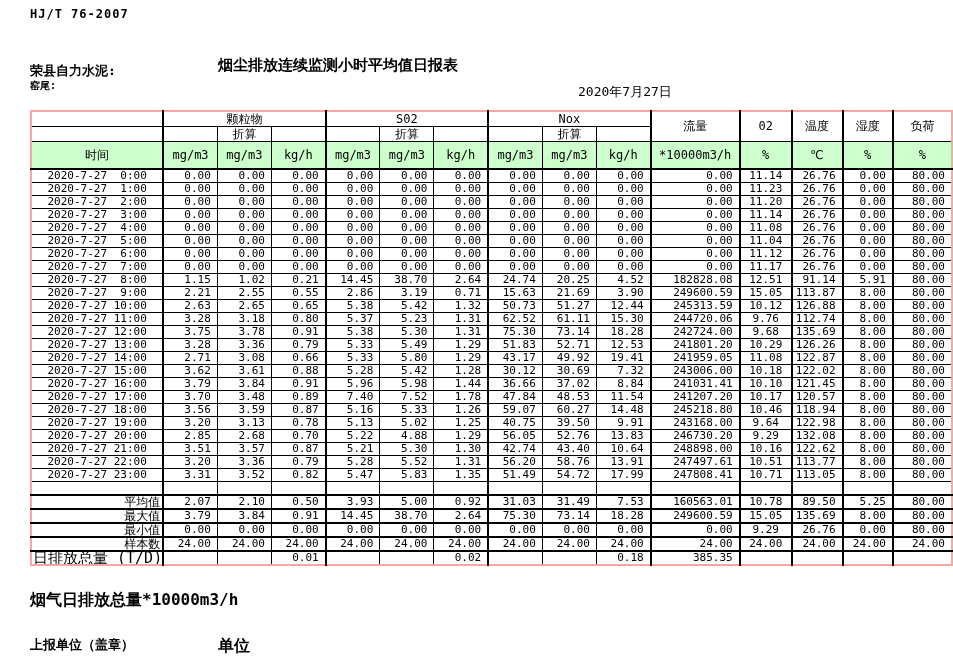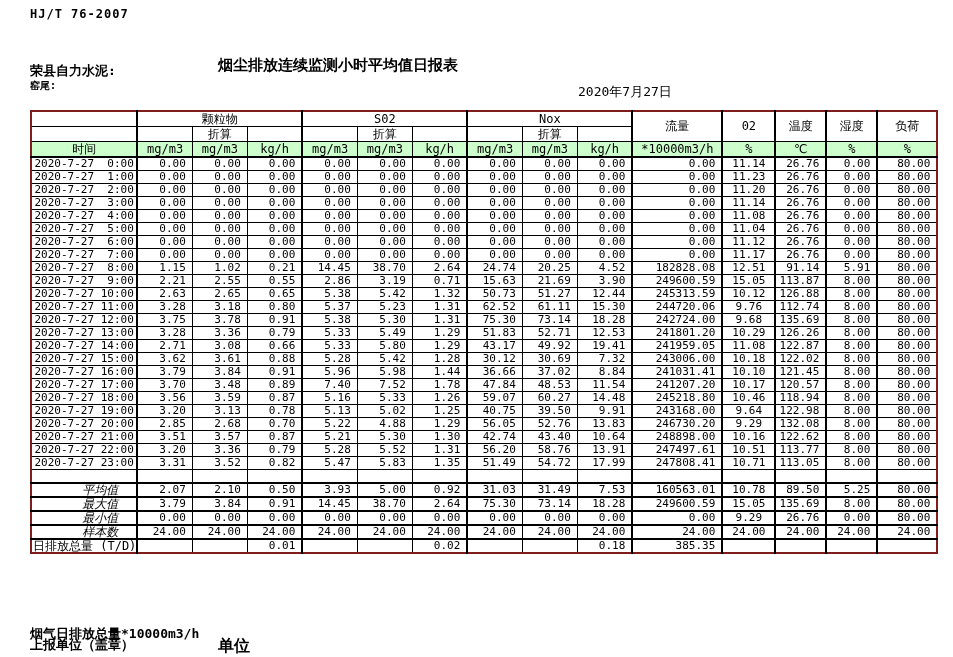--- a/index.html
+++ b/index.html
@@ -11,48 +11,48 @@
   .abs { position:absolute; white-space:nowrap; }
   .doc-code   { left:30px; top:7px;  font-size:12px; font-weight:bold; letter-spacing:1px; }
   .doc-title  { left:218px; top:25px; font-size:15px; font-weight:bold;margin-top:31px; }
   .doc-company{ left:30px; top:62px; font-size:13px; font-weight:bold; }
   .doc-loc    { left:30px; top:79px; font-size:10px; font-weight:bold; }
   .doc-date   { left:578px; top:83px; font-size:13px; }
 
   table.report {
     position:absolute; left:30px; top:110px;
     border-collapse:collapse; table-layout:fixed;
-    border:2px solid #7f1d1d;
+    border:2px solid #fca5a5;
   }
   .report td {
     border:1px solid #000; height:13px; overflow:hidden;
     font-size:11px; line-height:12px; white-space:pre;
   }
   
   col.c-time{width:100px;} col.c-n{width:55px;} col.c-flow{width:90px;}
   col.c-o2{width:53px;} col.c-temp{width:51px;} col.c-hum{width:51px;} col.c-load{width:60px;}
 
   
   .report td.h { text-align:center; font-size:12px; height:15px; background:#fff; }
-  .report td.u { text-align:center; font-size:12px; height:16px; background:#ccffcc; border-bottom:2px solid #000; }
+  .report td.u { text-align:center; font-size:12px; height:28px; background:#ccffcc; border-bottom:2px solid #000; }
   .br2 { border-right-width:2px !important; }
 
   
   tr.full td:nth-child(1), tr.full td:nth-child(4), tr.full td:nth-child(7),
   tr.full td:nth-child(10), tr.full td:nth-child(11), tr.full td:nth-child(12),
   tr.full td:nth-child(13), tr.full td:nth-child(14) { border-right-width:2px; }
 
   tr.full td.c-num  { text-align:right; padding-right:6px; }
   tr.full td:nth-child(12) { text-align:center; padding-right:0; } 
   tr.full td.c-time { text-align:center; }
   tr.summary td { border-top-width:2px; }
-  tr.summary td.lab  { text-align:right; font-size:12px; padding-right:18px;font-style:italic; }
-  tr.summary td.lab-left { text-align:left; font-size:12px; padding-left:1px; }
-
-  .foot-1 { left:30px;  top:625px; font-size:13px; font-weight:bold; }
+  tr.summary td.lab  { text-align:right; font-size:12px; padding-right:2px; }
+  tr.summary td.lab-left { text-align:left; font-size:15px; padding-left:1px; }
+
+  .foot-1 { left:30px;  top:590px; font-size:16px; font-weight:bold; }
   .foot-2 { left:30px;  top:636px; font-size:13px; font-weight:bold; }
   .foot-3 { left:218px; top:636px; font-size:16px; font-weight:bold; }
 </style>
 </head>
 <body>
 
 <div class="abs doc-code">HJ/T  76-2007</div>
 <div class="abs doc-title">烟尘排放连续监测小时平均值日报表</div>
 <div class="abs doc-company">荣县自力水泥:</div>
 <div class="abs doc-loc">窑尾:</div>

